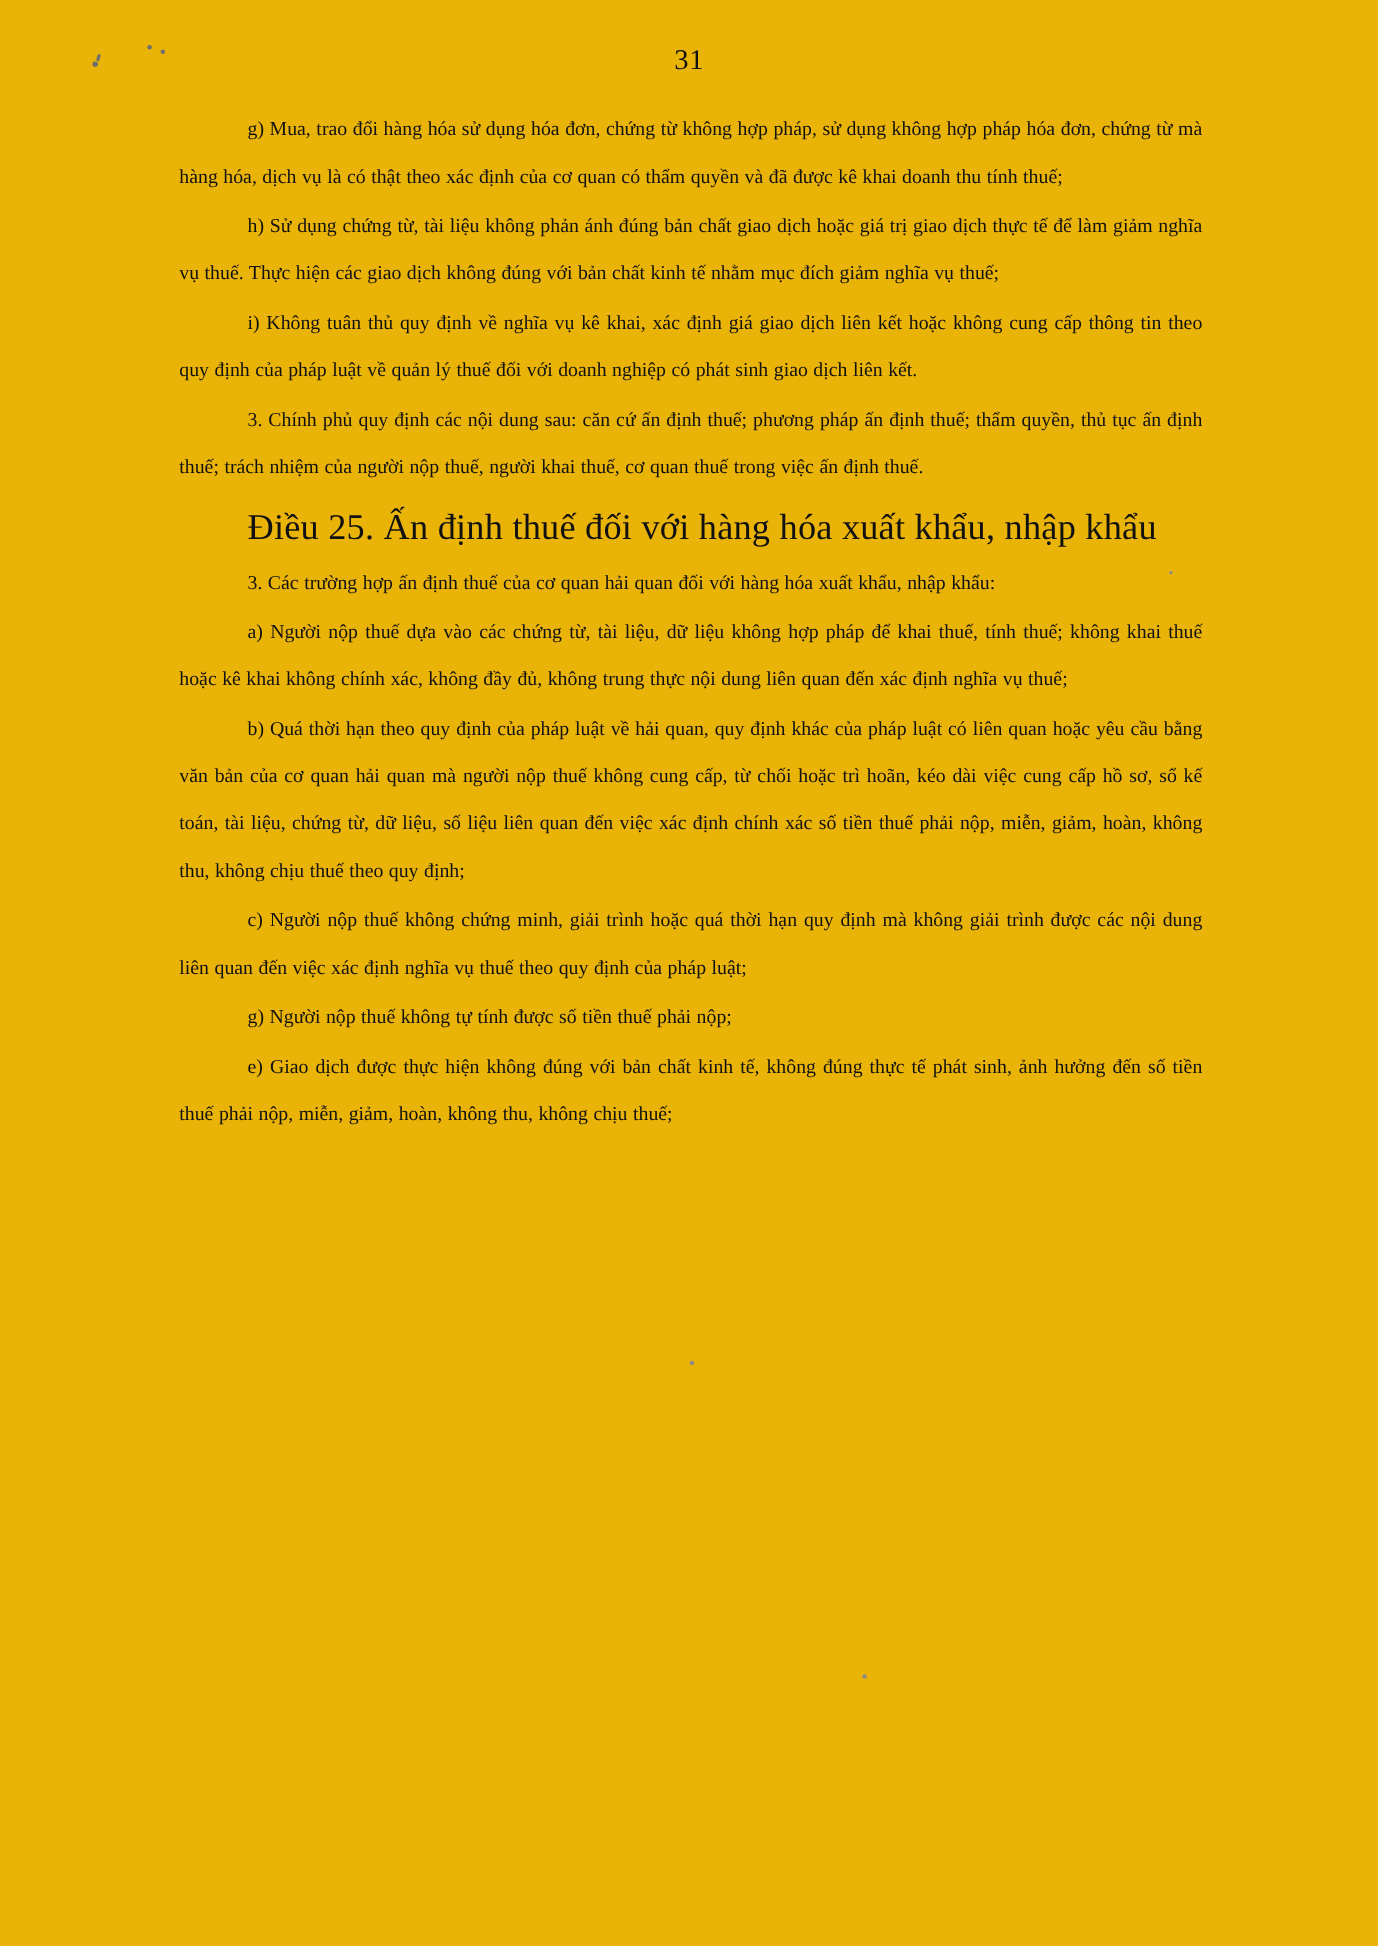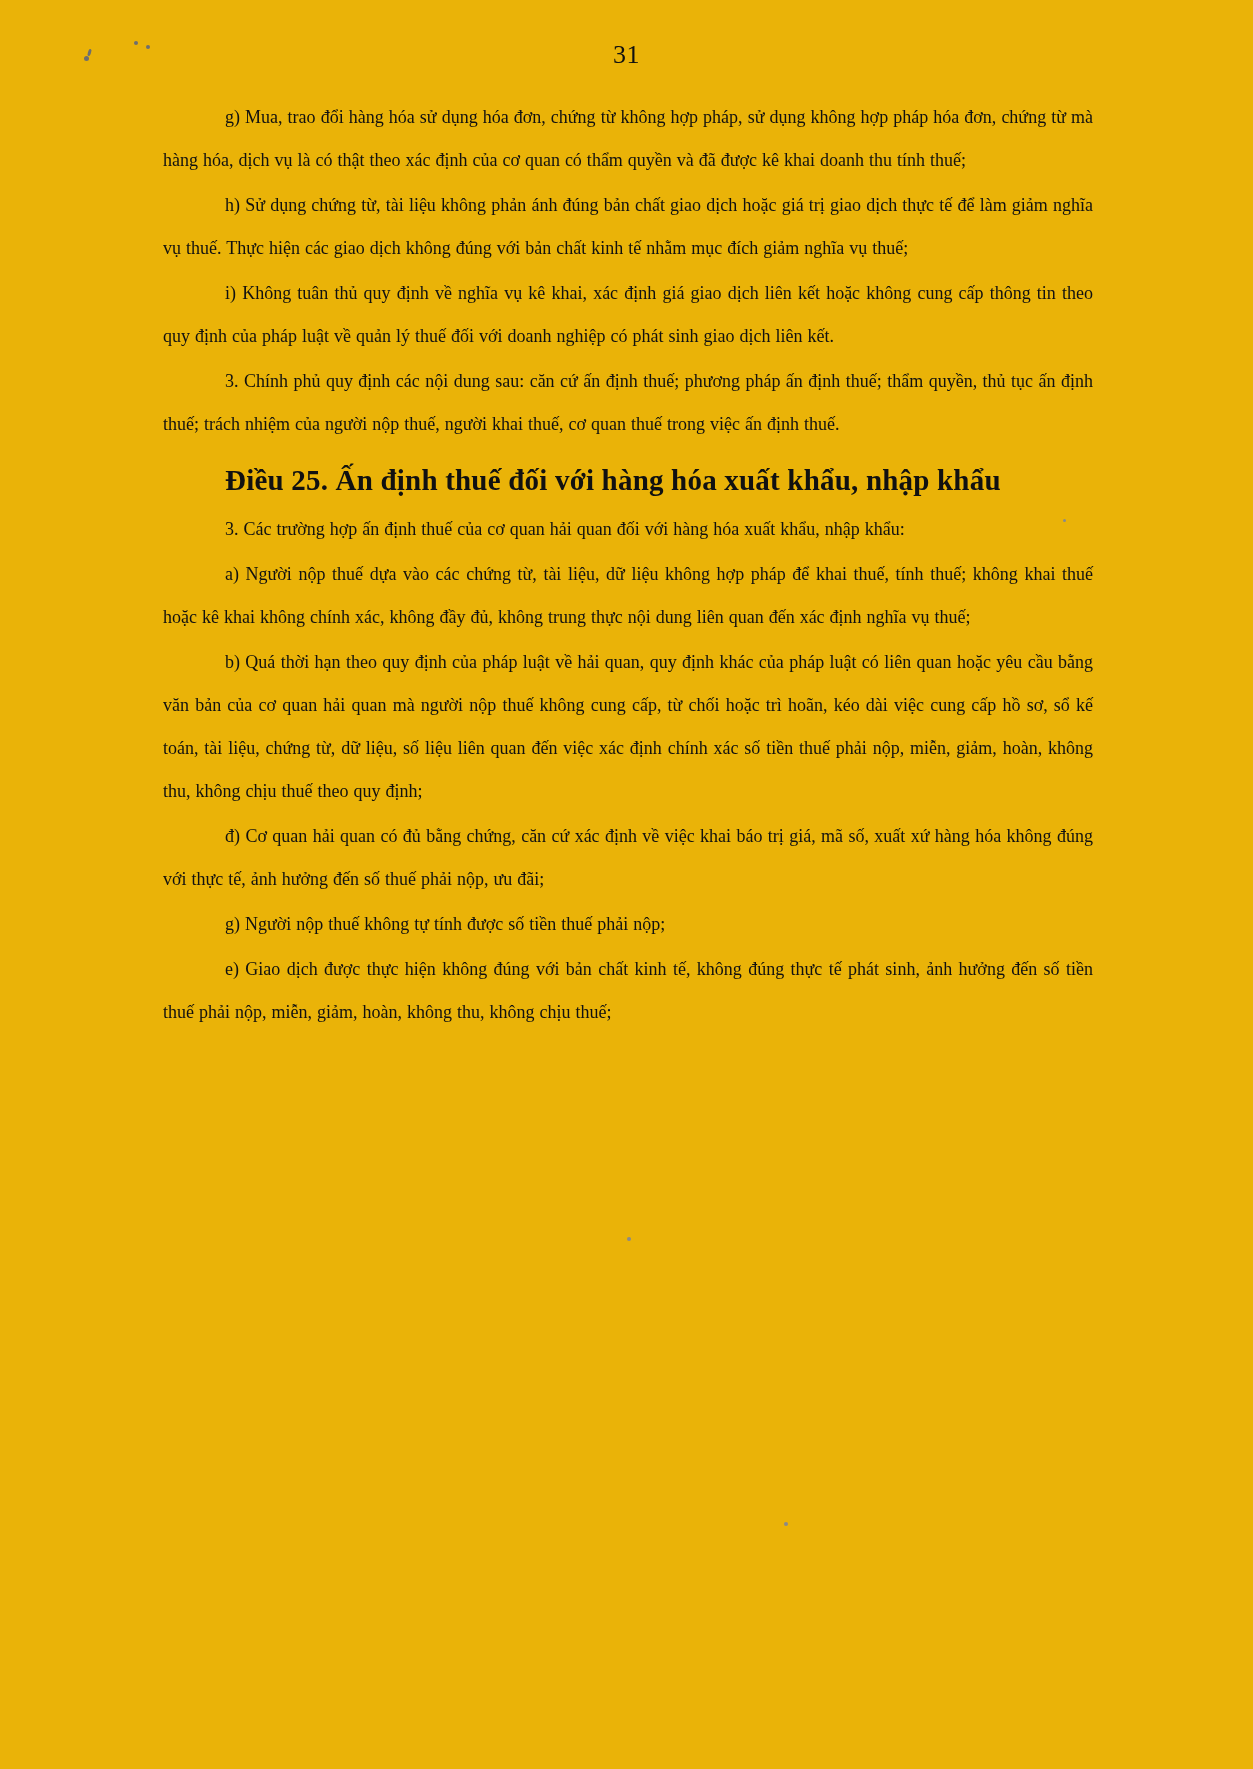--- a/index.html
+++ b/index.html
@@ -58,23 +58,23 @@
     text-indent: 62px;
     word-spacing: 0.5px;
   }
 
   p.para.last-line-left {
     text-align-last: left;
   }
 
   h2.heading {
     margin: 13px 0 6px 0;
-    font-size: 29px;
+    font-size: 33px;
     line-height: 43px;
-    font-weight: bold;
+    font-weight: normal;
     text-indent: 62px;
     text-align: left;
     letter-spacing: 0.2px;
   }
 </style>
 </head>
 <body>
 
 <div class="page">
 
@@ -99,22 +99,22 @@
     <p class="para">3. Chính phủ quy định các nội dung sau: căn cứ ấn định thuế; phương pháp ấn định thuế; thẩm quyền, thủ tục ấn định thuế; trách nhiệm của người nộp thuế, người khai thuế, cơ quan thuế trong việc ấn định thuế.</p>
 
     <h2 class="heading">Điều 25. Ấn định thuế đối với hàng hóa xuất khẩu, nhập khẩu</h2>
 
     <p class="para last-line-left">3. Các trường hợp ấn định thuế của cơ quan hải quan đối với hàng hóa xuất khẩu, nhập khẩu:</p>
 
     <p class="para">a) Người nộp thuế dựa vào các chứng từ, tài liệu, dữ liệu không hợp pháp để khai thuế, tính thuế; không khai thuế hoặc kê khai không chính xác, không đầy đủ, không trung thực nội dung liên quan đến xác định nghĩa vụ thuế;</p>
 
     <p class="para">b) Quá thời hạn theo quy định của pháp luật về hải quan, quy định khác của pháp luật có liên quan hoặc yêu cầu bằng văn bản của cơ quan hải quan mà người nộp thuế không cung cấp, từ chối hoặc trì hoãn, kéo dài việc cung cấp hồ sơ, sổ kế toán, tài liệu, chứng từ, dữ liệu, số liệu liên quan đến việc xác định chính xác số tiền thuế phải nộp, miễn, giảm, hoàn, không thu, không chịu thuế theo quy định;</p>
 
+    <p class="para last-line-left">c) Người nộp thuế không chứng minh, giải trình hoặc quá thời hạn quy định mà không giải trình được các nội dung liên quan đến việc xác định nghĩa vụ thuế theo quy định của pháp luật;</p>
 
 
-    <p class="para last-line-left">đ) Cơ quan hải quan có đủ bằng chứng, căn cứ xác định về việc khai báo trị giá, mã số, xuất xứ hàng hóa không đúng với thực tế, ảnh hưởng đến số thuế phải nộp, ưu đãi;</p>
 
     <p class="para last-line-left">g) Người nộp thuế không tự tính được số tiền thuế phải nộp;</p>
 
     <p class="para last-line-left">e) Giao dịch được thực hiện không đúng với bản chất kinh tế, không đúng thực tế phát sinh, ảnh hưởng đến số tiền thuế phải nộp, miễn, giảm, hoàn, không thu, không chịu thuế;</p>
 
   </div>
 </div>
 
 </body></html>

